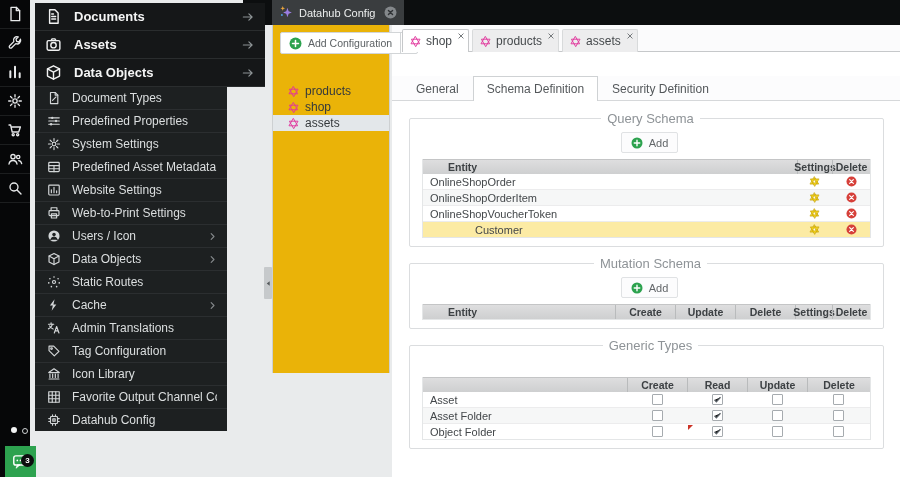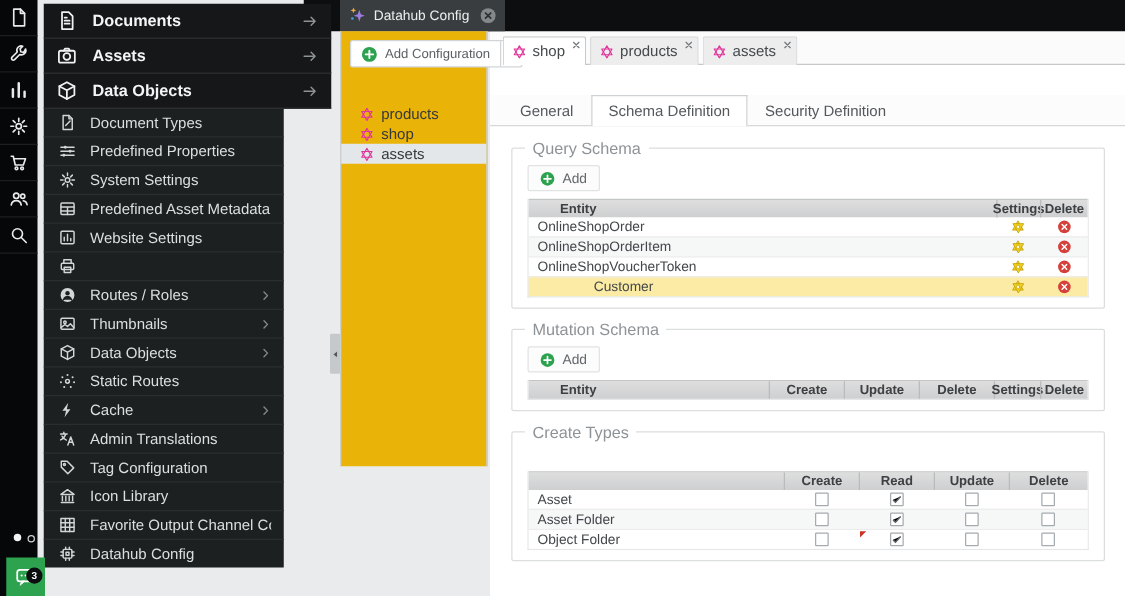--- a/index.html
+++ b/index.html
@@ -67,21 +67,21 @@
   .tab{position:relative;height:22px;display:inline-flex;align-items:center;gap:5px;padding:0 16px 0 7px;border:1px solid #d8dadb;border-bottom:none;border-radius:2px 2px 0 0;background:#ededee;margin-bottom:-1px;cursor:pointer;}
   .tab.active{background:#fff;border-color:#c6c8ca;z-index:2;}
   .tab [data-icon].star{width:11px;height:11px;color:#e0359b;}
   .tab .tab-label{font-size:12px;color:#45494c;}
   .tab .tab-close{position:absolute;right:3px;top:2px;width:8px;height:8px;color:#75797c;cursor:pointer;}
   .subtabs{height:24px;background:#fcfcfd;border-bottom:1px solid #d6d8da;display:flex;align-items:stretch;padding-left:10px;margin-top:24px;}
   .subtab{display:flex;align-items:center;padding:0 13px;font-size:12px;color:#54585b;cursor:pointer;border:1px solid transparent;border-bottom:none;}
   .subtab.active{background:#fff;border-color:#cfd2d4;margin-bottom:-1px;}
 
   
-  .content{padding:10px 14px 0 15px;}
+  .content{padding:10px 14px 0 15px;text-align:center;}
   .fs{border:1px solid #dbdddf;border-radius:2px;padding:2px 6px 8px 6px;margin-bottom:9px;}
   .fs legend{font-size:13px;color:#8e9397;padding:0 6px;margin-left:4px;}
   .addbtn{display:inline-flex;align-items:center;gap:6px;height:19px;padding:0 9px;margin:4px 0 6px 6px;background:#fcfcfd;border:1px solid #e0e2e4;border-radius:2px;cursor:pointer;}
   .addbtn [data-icon]{width:12px;height:12px;}
   .addbtn .ab-label{font-size:11px;color:#63676a;}
 
   .grid-table{margin:0 6px;border:1px solid #e4e6e7;border-top:none;}
   .thead{display:flex;height:14px;background:linear-gradient(#dededf,#cecfd0);border-top:1px solid #c4c5c6;}
   .th{font-size:10.5px;font-weight:bold;color:#3d4144;display:flex;align-items:center;justify-content:center;border-left:1px solid #b9bbbc;box-sizing:border-box;}
   .th:first-child{border-left:none;justify-content:flex-start;padding-left:25px;}
@@ -291,45 +291,31 @@
           <span class="mi-label">Website Settings</span>
         </div>
       <div class="m-item">
           <span class="mi-ic" data-icon="printer">
             <svg viewBox="0 0 24 24">
               <path d="M7 8V3h10v5"></path>
               <rect x="3.5" y="8" width="17" height="8.5" rx="1.5"></rect>
               <rect x="7.5" y="13.5" width="9" height="7"></rect>
             </svg>
           </span>
+          <span class="mi-label">Web-to-Print Settings</span>
         </div>
       <div class="m-item">
           <span class="mi-ic" data-icon="user-circle">
             <svg viewBox="0 0 24 24">
               <circle cx="12" cy="12" r="9.5" class="f"></circle>
               <circle cx="12" cy="9.5" r="3" style="fill:#1d2021;stroke:none"></circle>
               <path d="M6.5 18.5c1.2-3 3.2-4.5 5.5-4.5s4.3 1.5 5.5 4.5" style="fill:#1d2021;stroke:#1d2021;stroke-width:2"></path>
             </svg>
           </span>
-          <span class="mi-label">Routes / Roles</span>
-          <span class="mi-chev" data-icon="chevron-right">
-            <svg viewBox="0 0 24 24">
-              <path d="M8.5 4.5 16 12l-7.5 7.5" style="stroke-width:3"></path>
-            </svg>
-          </span>
-        </div>
-      <div class="m-item">
-          <span class="mi-ic" data-icon="image">
-            <svg viewBox="0 0 24 24">
-              <rect x="3" y="4.5" width="18" height="15" rx="1.5"></rect>
-              <circle cx="8.5" cy="10" r="1.7"></circle>
-              <path d="M3.5 17l5-4 3.5 2.8L16 12l4.5 5"></path>
-            </svg>
-          </span>
-          <span class="mi-label">Thumbnails</span>
+          <span class="mi-label">Users / Icon</span>
           <span class="mi-chev" data-icon="chevron-right">
             <svg viewBox="0 0 24 24">
               <path d="M8.5 4.5 16 12l-7.5 7.5" style="stroke-width:3"></path>
             </svg>
           </span>
         </div>
       <div class="m-item">
           <span class="mi-ic" data-icon="cube">
             <svg viewBox="0 0 24 24">
               <path d="M12 2.5 20.5 7v10L12 21.5 3.5 17V7z"></path>
@@ -649,21 +635,21 @@
             <div class="th w60">Create</div>
             <div class="th w60">Update</div>
             <div class="th w60">Delete</div>
             <div class="th w37">Settings</div>
             <div class="th w38">Delete</div>
           </div>
         </div>
       </fieldset>
 
       <fieldset class="fs">
-        <legend>Create Types</legend>
+        <legend>Generic Types</legend>
         <div class="grid-table gt-table">
           <div class="thead">
             <div class="th" style="flex:1"></div>
             <div class="th w60">Create</div>
             <div class="th w60">Read</div>
             <div class="th w60">Update</div>
             <div class="th w63">Delete</div>
           </div>
           <div class="trow first" style="background:#fff">
             <div class="tc entity">Asset</div>

